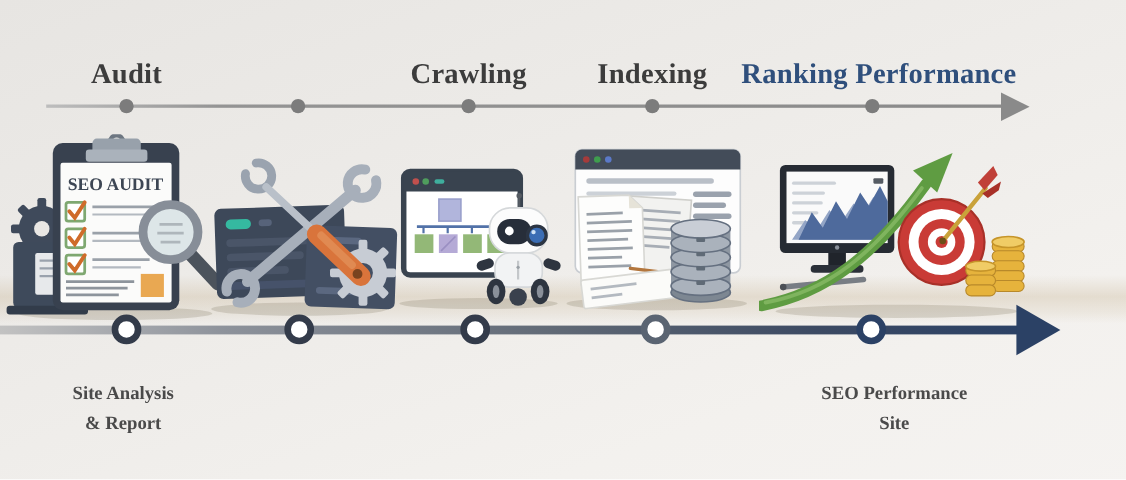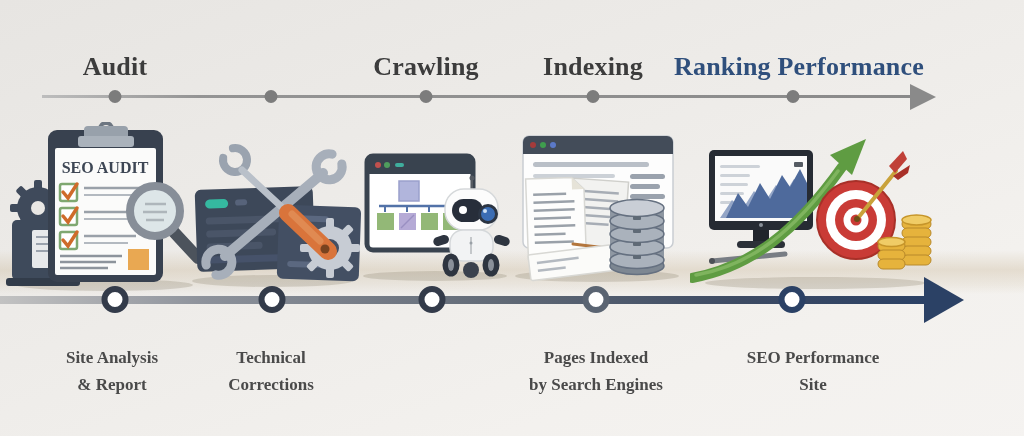--- a/index.html
+++ b/index.html
@@ -336,20 +336,16 @@
   <div class="bottom-line"></div>
   <div class="bottom-arrow"></div>
   <div class="bcircle" style="left:115px"></div>
   <div class="bcircle" style="left:272px"></div>
   <div class="bcircle" style="left:432px"></div>
   <div class="bcircle c4" style="left:596px"></div>
   <div class="bcircle c5" style="left:792px"></div>
 
   <div class="caption" style="left:112px">Site Analysis
 &amp; Report</div>
-  <div class="caption" style="left:271px">Technical
-Corrections</div>
-  <div class="caption" style="left:596px">Pages Indexed
-by Search Engines</div>
   <div class="caption" style="left:813px">SEO Performance
 Site</div>
 
 </div>
 
 </body></html>

